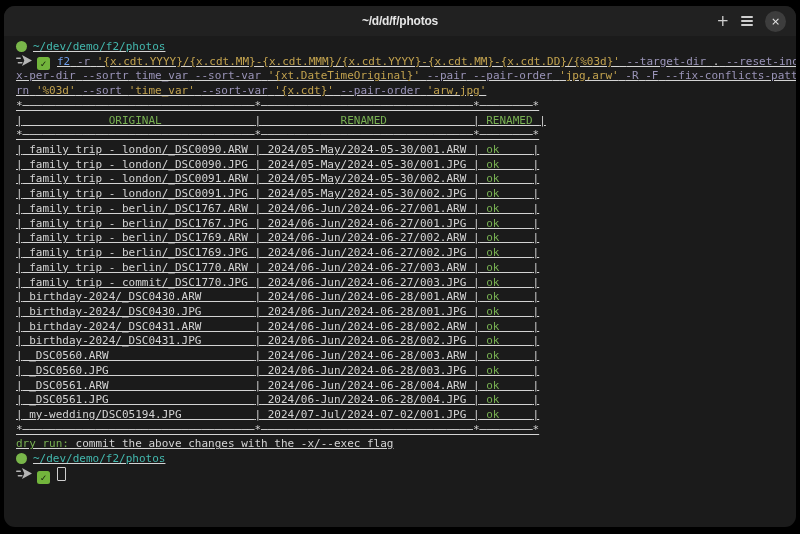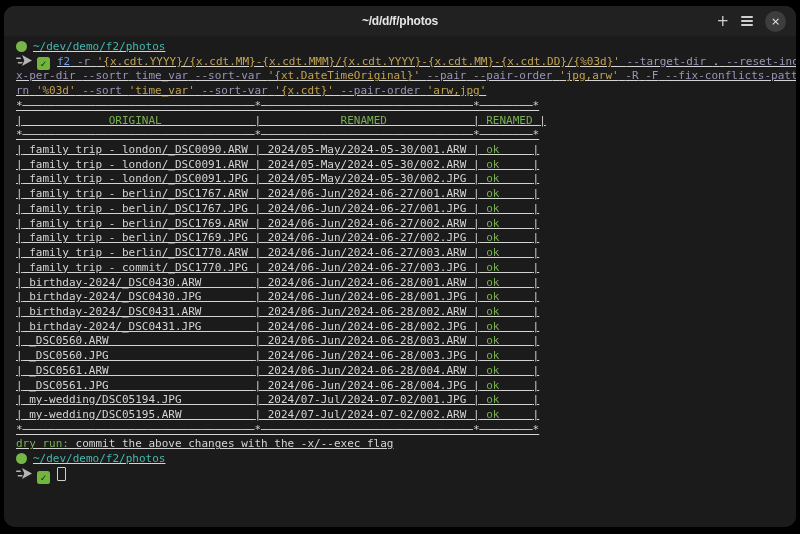--- a/index.html
+++ b/index.html
@@ -112,38 +112,38 @@
           <path d="M6 0 L16 5.5 L6 11 L8.3 5.5 Z" fill="#b5b5b5"></path>
           <rect x="0" y="2.4" width="5" height="1.7" rx="0.8" fill="#b5b5b5"></rect>
           <rect x="1.6" y="6.9" width="5" height="1.7" rx="0.8" fill="#b5b5b5"></rect>
         </svg><span class="checkbox">✓</span><span class="program">f2</span><span class="plain"> </span><span class="flag">-r</span><span class="plain"> </span><span class="string">'{x.cdt.YYYY}/{x.cdt.MM}-{x.cdt.MMM}/{x.cdt.YYYY}-{x.cdt.MM}-{x.cdt.DD}/{%03d}'</span><span class="plain"> </span><span class="flag">--target-dir</span><span class="plain"> </span><span class="path-arg">.</span><span class="plain"> </span><span class="flag">--reset-inde</span></div>
       <div class="tl"><span class="flag">x-per-dir</span><span class="plain"> </span><span class="flag">--sortr</span><span class="plain"> </span><span class="flag">time_var</span><span class="plain"> </span><span class="flag">--sort-var</span><span class="plain"> </span><span class="string">'{xt.DateTimeOriginal}'</span><span class="plain"> </span><span class="flag">--pair</span><span class="plain"> </span><span class="flag">--pair-order</span><span class="plain"> </span><span class="string">'jpg,arw'</span><span class="plain"> </span><span class="flag">-R</span><span class="plain"> </span><span class="flag">-F</span><span class="plain"> </span><span class="flag">--fix-conflicts-patte</span></div>
       <div class="tl"><span class="flag">rn</span><span class="plain"> </span><span class="string">'%03d'</span><span class="plain"> </span><span class="flag">--sort</span><span class="plain"> </span><span class="string">'time_var'</span><span class="plain"> </span><span class="flag">--sort-var</span><span class="plain"> </span><span class="string">'{x.cdt}'</span><span class="plain"> </span><span class="flag">--pair-order</span><span class="plain"> </span><span class="string">'arw,jpg'</span></div>
       <div class="tl"><span class="border-txt">*───────────────────────────────────*────────────────────────────────*────────*</span></div>
       <div class="tl"><span class="border-txt">|</span><span class="green">             ORIGINAL              </span><span class="border-txt">|</span><span class="green">            RENAMED             </span><span class="border-txt">|</span><span class="green"> RENAMED </span><span class="border-txt">|</span></div>
       <div class="tl"><span class="border-txt">*───────────────────────────────────*────────────────────────────────*────────*</span></div>
       <div class="tl"><span class="border-txt">|</span><span class="plain"> family trip - london/_DSC0090.ARW </span><span class="border-txt">|</span><span class="plain"> 2024/05-May/2024-05-30/001.ARW </span><span class="border-txt">|</span><span class="green"> ok     </span><span class="border-txt">|</span></div>
+      <div class="tl"><span class="border-txt">|</span><span class="plain"> family trip - london/_DSC0090.JPG </span><span class="border-txt">|</span><span class="plain"> 2024/05-May/2024-05-30/001.JPG </span><span class="border-txt">|</span><span class="green"> ok     </span><span class="border-txt">|</span></div>
       <div class="tl"><span class="border-txt">|</span><span class="plain"> family trip - london/_DSC0091.ARW </span><span class="border-txt">|</span><span class="plain"> 2024/05-May/2024-05-30/002.ARW </span><span class="border-txt">|</span><span class="green"> ok     </span><span class="border-txt">|</span></div>
       <div class="tl"><span class="border-txt">|</span><span class="plain"> family trip - london/_DSC0091.JPG </span><span class="border-txt">|</span><span class="plain"> 2024/05-May/2024-05-30/002.JPG </span><span class="border-txt">|</span><span class="green"> ok     </span><span class="border-txt">|</span></div>
       <div class="tl"><span class="border-txt">|</span><span class="plain"> family trip - berlin/_DSC1767.ARW </span><span class="border-txt">|</span><span class="plain"> 2024/06-Jun/2024-06-27/001.ARW </span><span class="border-txt">|</span><span class="green"> ok     </span><span class="border-txt">|</span></div>
       <div class="tl"><span class="border-txt">|</span><span class="plain"> family trip - berlin/_DSC1767.JPG </span><span class="border-txt">|</span><span class="plain"> 2024/06-Jun/2024-06-27/001.JPG </span><span class="border-txt">|</span><span class="green"> ok     </span><span class="border-txt">|</span></div>
       <div class="tl"><span class="border-txt">|</span><span class="plain"> family trip - berlin/_DSC1769.ARW </span><span class="border-txt">|</span><span class="plain"> 2024/06-Jun/2024-06-27/002.ARW </span><span class="border-txt">|</span><span class="green"> ok     </span><span class="border-txt">|</span></div>
       <div class="tl"><span class="border-txt">|</span><span class="plain"> family trip - berlin/_DSC1769.JPG </span><span class="border-txt">|</span><span class="plain"> 2024/06-Jun/2024-06-27/002.JPG </span><span class="border-txt">|</span><span class="green"> ok     </span><span class="border-txt">|</span></div>
       <div class="tl"><span class="border-txt">|</span><span class="plain"> family trip - berlin/_DSC1770.ARW </span><span class="border-txt">|</span><span class="plain"> 2024/06-Jun/2024-06-27/003.ARW </span><span class="border-txt">|</span><span class="green"> ok     </span><span class="border-txt">|</span></div>
       <div class="tl"><span class="border-txt">|</span><span class="plain"> family trip - commit/_DSC1770.JPG </span><span class="border-txt">|</span><span class="plain"> 2024/06-Jun/2024-06-27/003.JPG </span><span class="border-txt">|</span><span class="green"> ok     </span><span class="border-txt">|</span></div>
       <div class="tl"><span class="border-txt">|</span><span class="plain"> birthday-2024/_DSC0430.ARW        </span><span class="border-txt">|</span><span class="plain"> 2024/06-Jun/2024-06-28/001.ARW </span><span class="border-txt">|</span><span class="green"> ok     </span><span class="border-txt">|</span></div>
       <div class="tl"><span class="border-txt">|</span><span class="plain"> birthday-2024/_DSC0430.JPG        </span><span class="border-txt">|</span><span class="plain"> 2024/06-Jun/2024-06-28/001.JPG </span><span class="border-txt">|</span><span class="green"> ok     </span><span class="border-txt">|</span></div>
       <div class="tl"><span class="border-txt">|</span><span class="plain"> birthday-2024/_DSC0431.ARW        </span><span class="border-txt">|</span><span class="plain"> 2024/06-Jun/2024-06-28/002.ARW </span><span class="border-txt">|</span><span class="green"> ok     </span><span class="border-txt">|</span></div>
       <div class="tl"><span class="border-txt">|</span><span class="plain"> birthday-2024/_DSC0431.JPG        </span><span class="border-txt">|</span><span class="plain"> 2024/06-Jun/2024-06-28/002.JPG </span><span class="border-txt">|</span><span class="green"> ok     </span><span class="border-txt">|</span></div>
       <div class="tl"><span class="border-txt">|</span><span class="plain"> _DSC0560.ARW                      </span><span class="border-txt">|</span><span class="plain"> 2024/06-Jun/2024-06-28/003.ARW </span><span class="border-txt">|</span><span class="green"> ok     </span><span class="border-txt">|</span></div>
       <div class="tl"><span class="border-txt">|</span><span class="plain"> _DSC0560.JPG                      </span><span class="border-txt">|</span><span class="plain"> 2024/06-Jun/2024-06-28/003.JPG </span><span class="border-txt">|</span><span class="green"> ok     </span><span class="border-txt">|</span></div>
       <div class="tl"><span class="border-txt">|</span><span class="plain"> _DSC0561.ARW                      </span><span class="border-txt">|</span><span class="plain"> 2024/06-Jun/2024-06-28/004.ARW </span><span class="border-txt">|</span><span class="green"> ok     </span><span class="border-txt">|</span></div>
       <div class="tl"><span class="border-txt">|</span><span class="plain"> _DSC0561.JPG                      </span><span class="border-txt">|</span><span class="plain"> 2024/06-Jun/2024-06-28/004.JPG </span><span class="border-txt">|</span><span class="green"> ok     </span><span class="border-txt">|</span></div>
       <div class="tl"><span class="border-txt">|</span><span class="plain"> my-wedding/DSC05194.JPG           </span><span class="border-txt">|</span><span class="plain"> 2024/07-Jul/2024-07-02/001.JPG </span><span class="border-txt">|</span><span class="green"> ok     </span><span class="border-txt">|</span></div>
-      <div class="tl"><span class="border-txt">|</span><span class="plain"> my-wedding/DSC05195.ARW           </span><span class="border-txt">|</span><span class="plain"> 2024/07-Jul/2024-07-02/002.ARW </span><span class="border-txt">|</span><span class="green"> ok     </span><span class="border-txt">|</span></div>
       <div class="tl"><span class="border-txt">*───────────────────────────────────*────────────────────────────────*────────*</span></div>
       <div class="tl"><span class="green">dry run:</span><span class="plain"> commit the above changes with the -x/--exec flag</span></div>
       <div class="tl"><span class="gdot"></span><span class="path">~/dev/demo/f2/photos</span></div>
       <div class="tl"><svg class="arrow-icon" width="16" height="11" viewBox="0 0 16 11">
           <path d="M6 0 L16 5.5 L6 11 L8.3 5.5 Z" fill="#b5b5b5"></path>
           <rect x="0" y="2.4" width="5" height="1.7" rx="0.8" fill="#b5b5b5"></rect>
           <rect x="1.6" y="6.9" width="5" height="1.7" rx="0.8" fill="#b5b5b5"></rect>
         </svg><span class="checkbox">✓</span><span class="cursor"></span></div>
     </div>
 </div>

